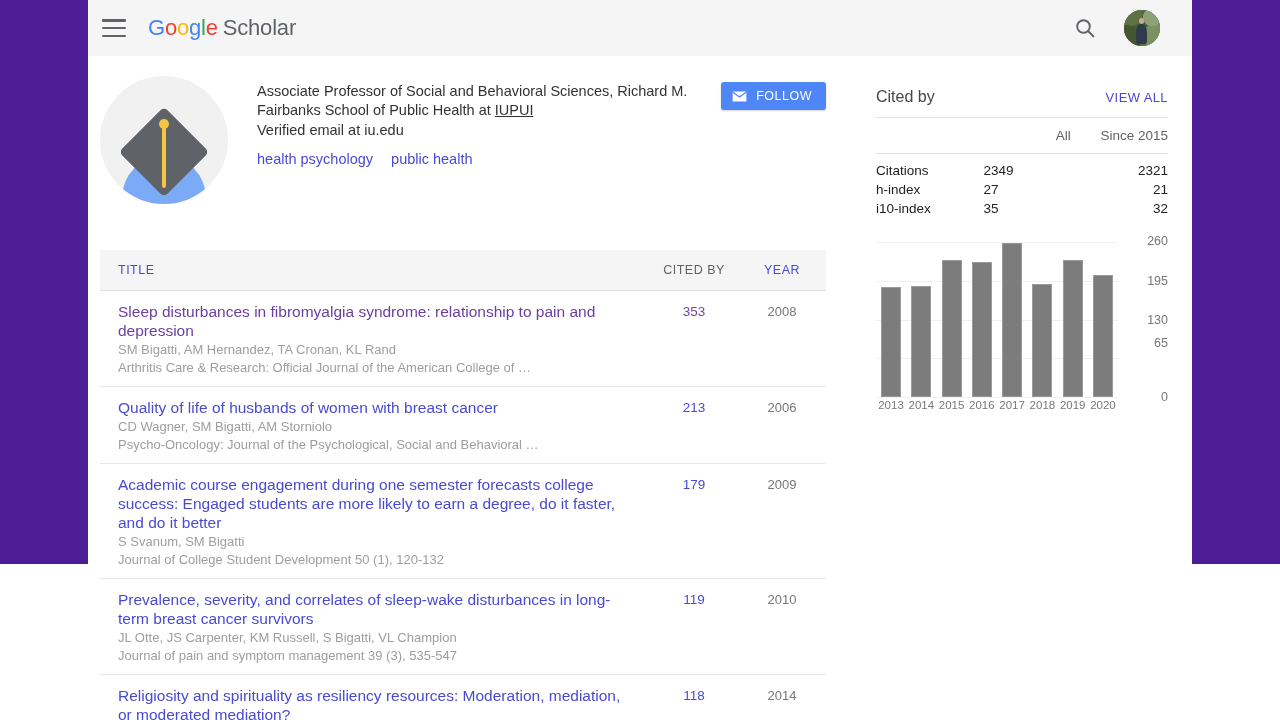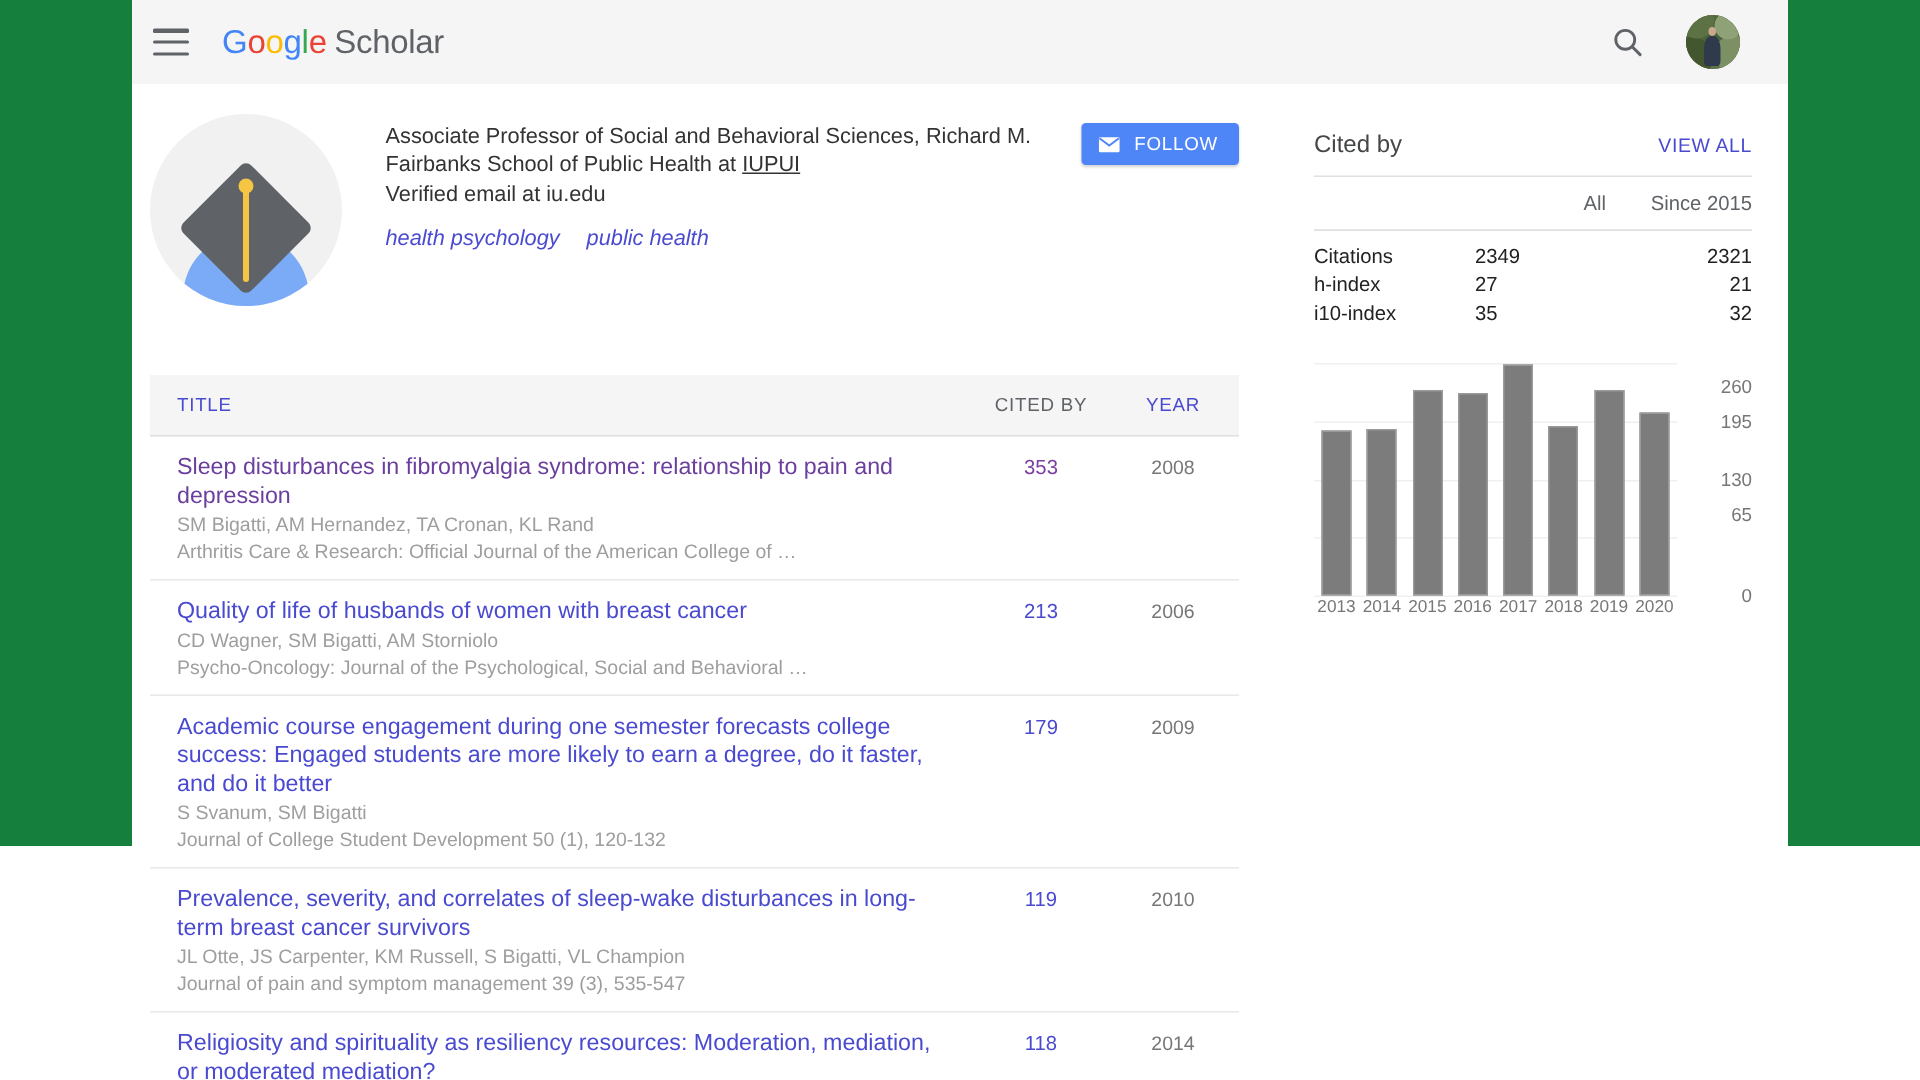--- a/index.html
+++ b/index.html
@@ -9,21 +9,21 @@
     height: 720px;
     background: #ffffff;
     font-family: "Liberation Sans", sans-serif;
     overflow: hidden;
   }
 
   #page {
     position: relative;
     width: 1280px;
     height: 564px;
-    background: #15803d;
+    background: #4c1d95;
   }
 
   
   .gs-header {
     position: absolute;
     left: 88px;
     top: 0;
     width: 1104px;
     height: 56px;
     background: #f5f5f5;
@@ -231,21 +231,20 @@
   .profile-tags {
     margin-top: 11px;
     display: flex;
     gap: 18px;
   }
   .profile-tags a {
     font-size: 14.5px;
     color: #4a4ad1;
     text-decoration: none;
     cursor: pointer;
-    font-style: italic;
   }
 
   .follow-btn {
     position: absolute;
     right: 0;
     top: 6px;
     background: #4e86f7;
     color: #ffffff;
     border: none;
     border-radius: 3px;
@@ -639,21 +638,21 @@
             <span>2013</span>
             <span>2014</span>
             <span>2015</span>
             <span>2016</span>
             <span>2017</span>
             <span>2018</span>
             <span>2019</span>
             <span>2020</span>
           </div>
         <div class="ylabels" id="chart-ylabels">
-            <span style="top: 24px;">260</span>
+            <span style="top: 7px;">260</span>
             <span style="top: 46.75px;">195</span>
             <span style="top: 85.5px;">130</span>
             <span style="top: 109px;">65</span>
             <span style="top: 163px;">0</span>
           </div>
       </div>
     </div>
   </div>
 </div>
 

